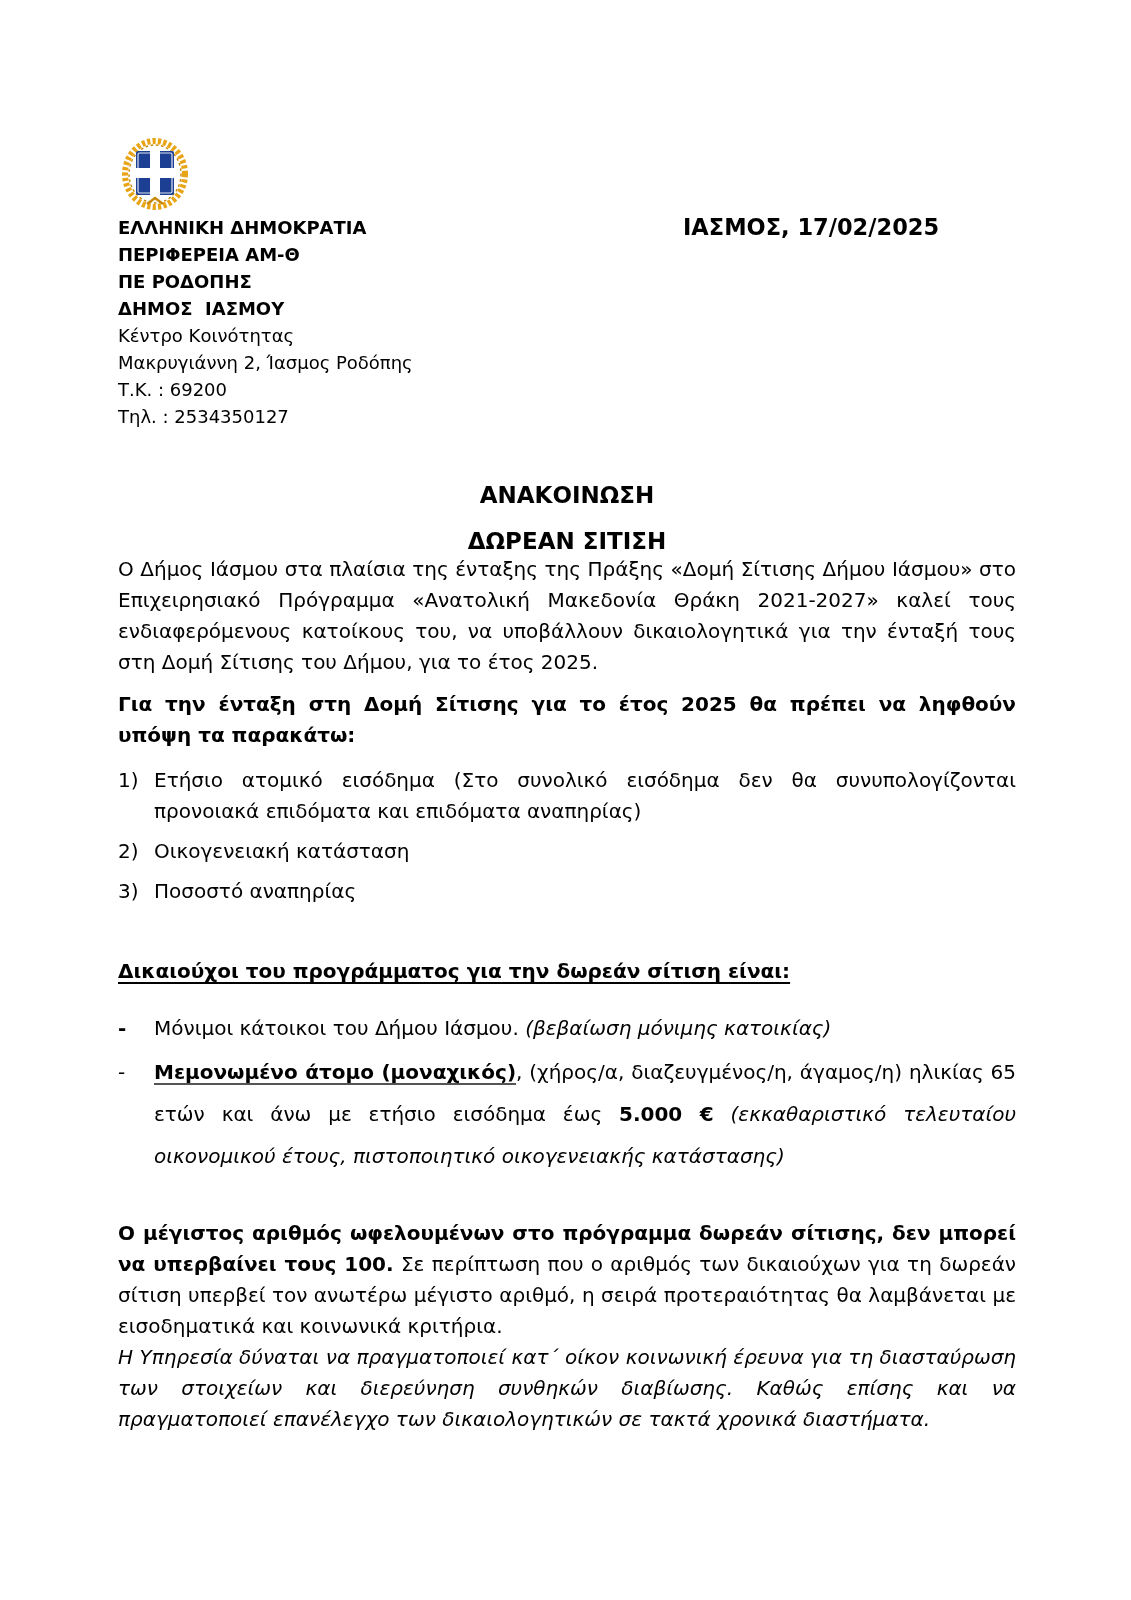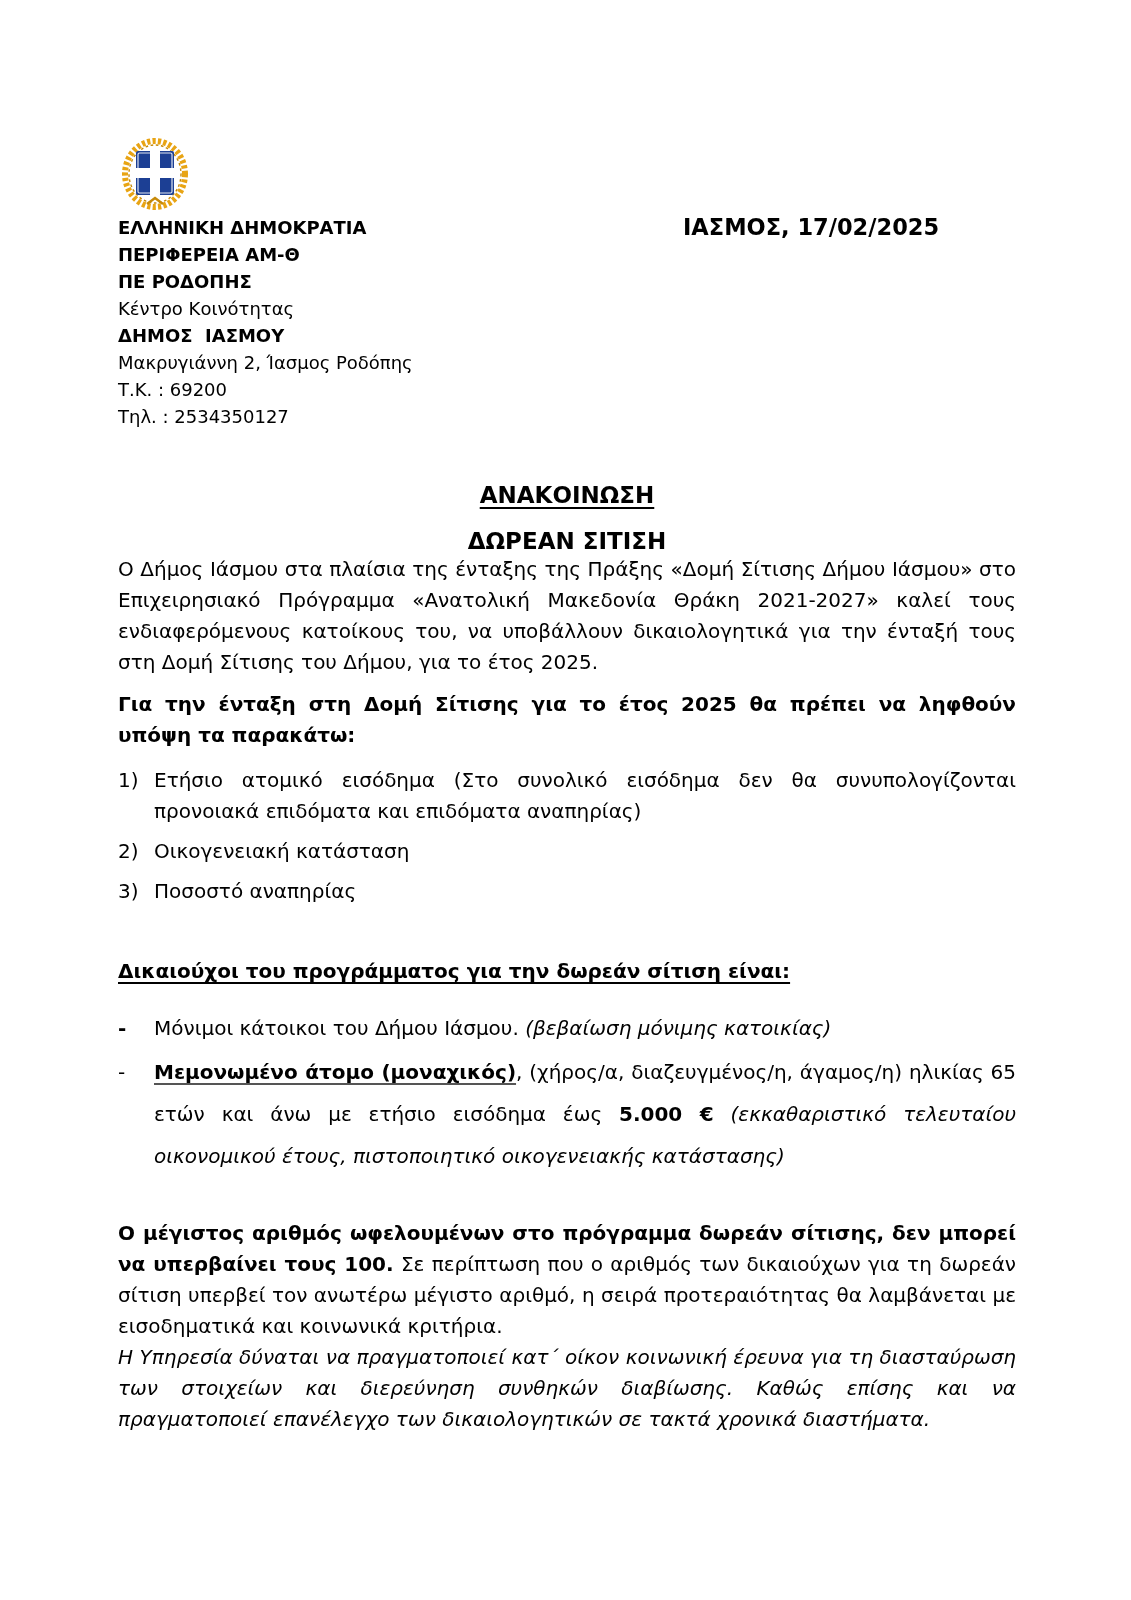--- a/index.html
+++ b/index.html
@@ -27,21 +27,20 @@
     font-weight: bold;
     font-size: 22.5px;
     white-space: nowrap;
   }
   
   .title-block { text-align: center; }
   .title-main {
     margin-top: 52px;
     font-size: 23px;
     font-weight: bold;
-    text-decoration: underline;
     text-underline-offset: 4px;
   }
   .title-sub {
     margin-top: 20px;
     font-size: 23px;
     font-weight: bold;
   }
   
   .body-text { font-size: 20px; line-height: 31px; }
   .para { text-align: justify; text-align-last: left; }
@@ -85,23 +84,23 @@
       <path d="M26 66 L34 60 L42 66" fill="none" stroke="#C78A08" stroke-width="2.5"></path>
       <rect x="15" y="13" width="38" height="44" rx="2" fill="#1c3f94"></rect>
       <rect x="29" y="13" width="10" height="44" fill="#ffffff"></rect>
       <rect x="15" y="30" width="38" height="10" fill="#ffffff"></rect>
       <rect x="17" y="15" width="34" height="40" rx="1.5" fill="none" stroke="#ffffff" stroke-width="1.2" opacity="0.85"></rect>
     </svg>
 
     <div class="hline bold">ΕΛΛΗΝΙΚΗ ΔΗΜΟΚΡΑΤΙΑ</div>
     <div class="hline bold">ΠΕΡΙΦΕΡΕΙΑ ΑΜ-Θ</div>
     <div class="hline bold">ΠΕ ΡΟΔΟΠΗΣ</div>
+    <div class="hline bold">ΔΗΜΟΣ  ΙΑΣΜΟΥ</div>
+
     <div class="hline">Κέντρο Κοινότητας</div>
-
-    <div class="hline bold">ΔΗΜΟΣ  ΙΑΣΜΟΥ</div>
     <div class="hline">Μακρυγιάννη 2, Ίασμος Ροδόπης</div>
     <div class="hline">Τ.Κ. : 69200</div>
     <div class="hline">Τηλ. : 2534350127</div>
 
     <div class="place-date">ΙΑΣΜΟΣ, 17/02/2025</div>
   </div>
 
   <div class="title-block">
     <div class="title-main">ΑΝΑΚΟΙΝΩΣΗ</div>
     <div class="title-sub">ΔΩΡΕΑΝ ΣΙΤΙΣΗ</div>

